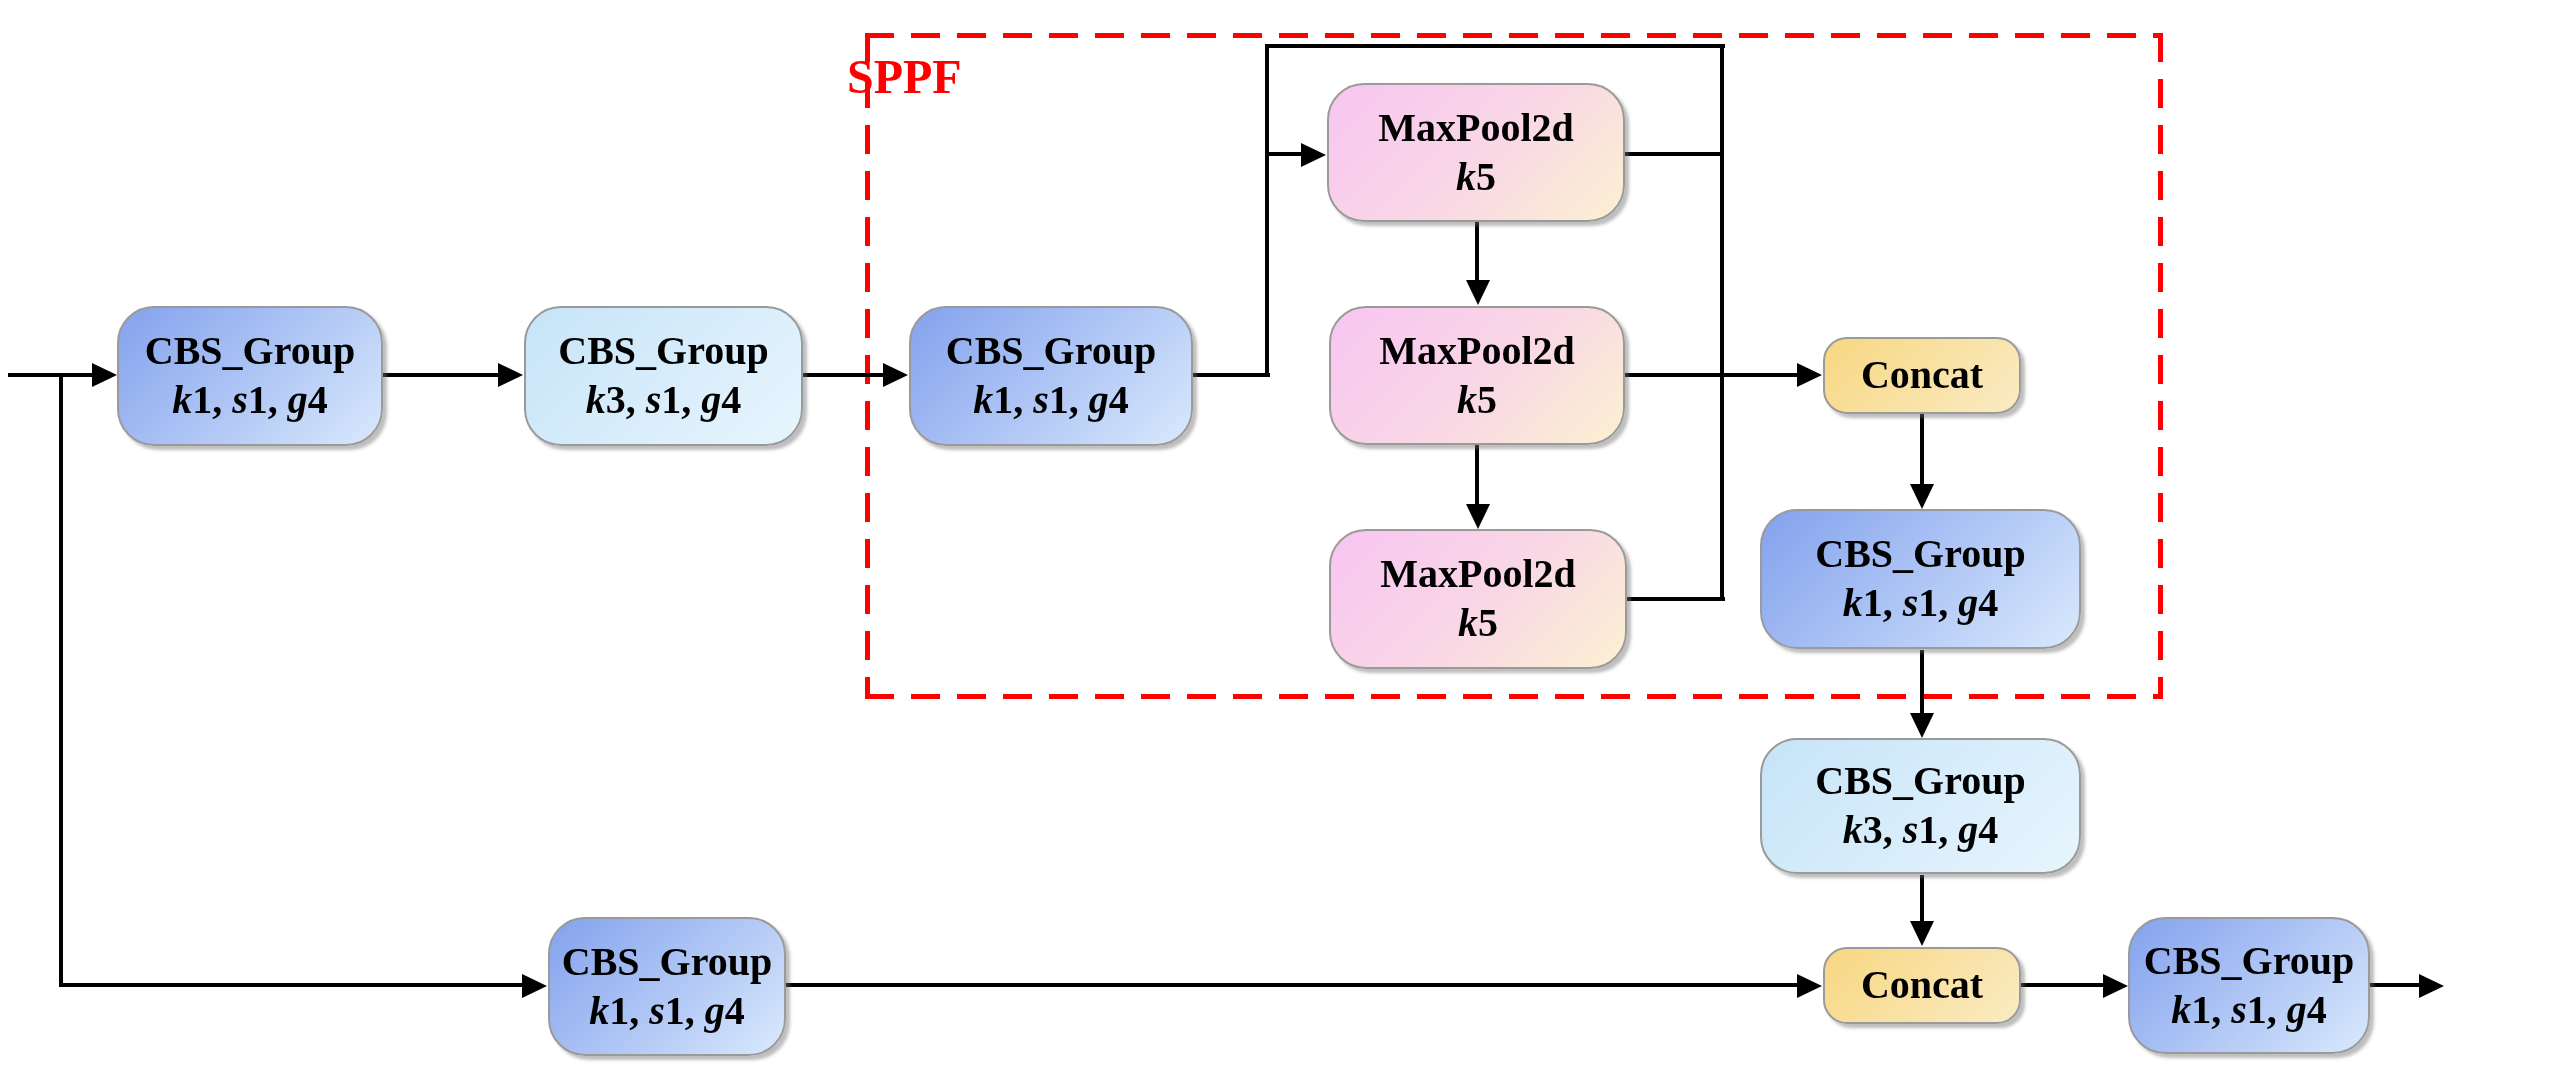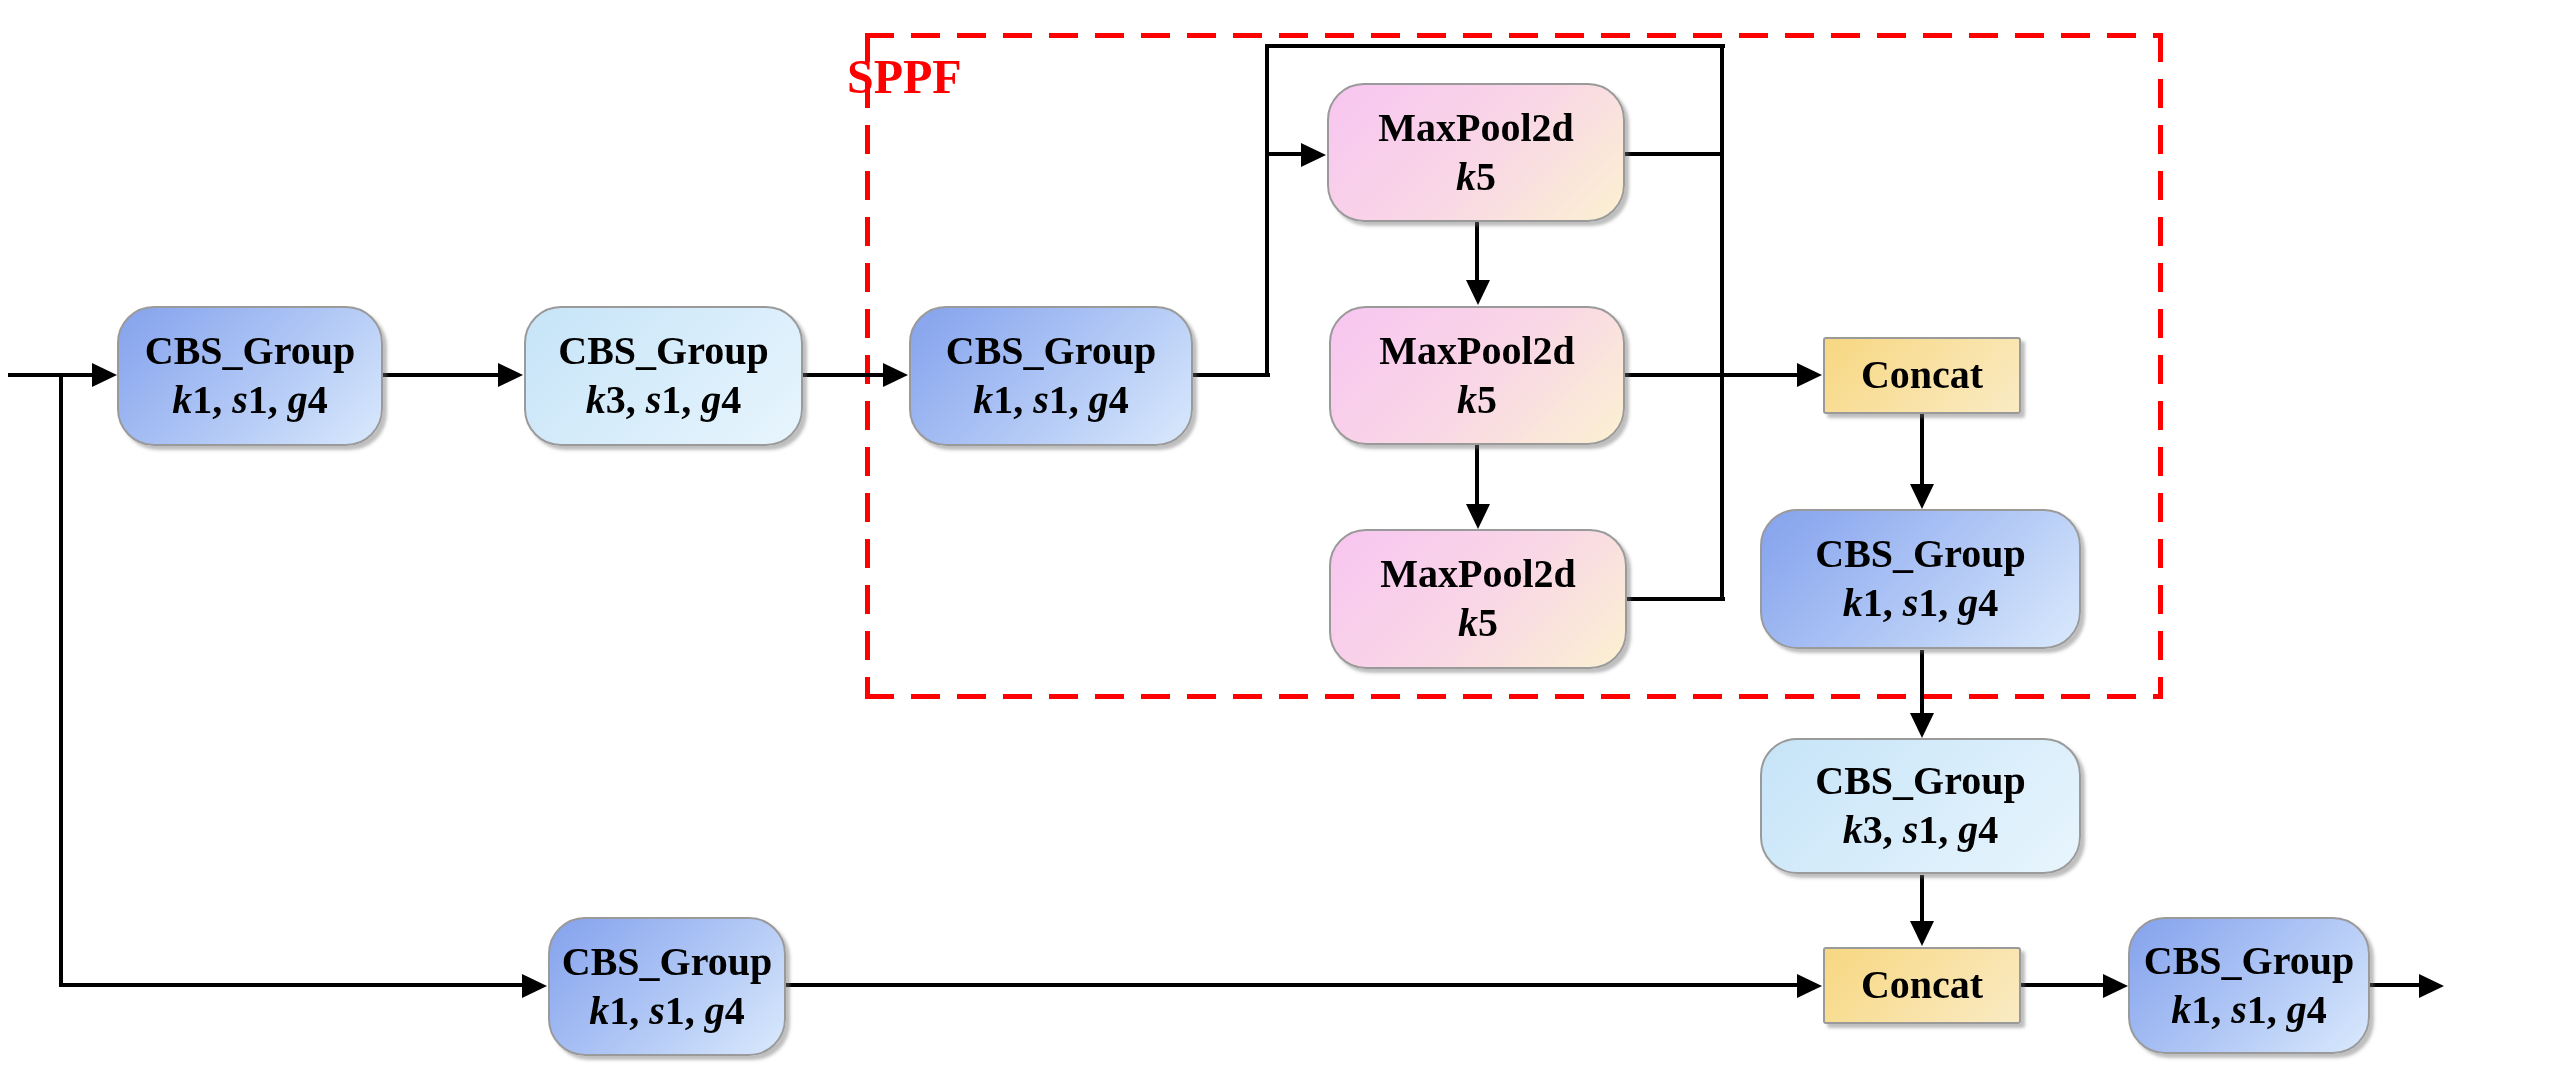--- a/index.html
+++ b/index.html
@@ -7,21 +7,21 @@
           font-family:"Liberation Serif",serif;}
 
   
   .node{position:absolute;box-sizing:border-box;border:2.4px solid var(--node-border);
         display:flex;flex-direction:column;align-items:center;justify-content:center;
         font-weight:bold;color:#000;text-align:center;line-height:1.22;
         box-shadow:4px 4px 3.2px rgba(110,110,110,.45);font-family:Liberation Serif, serif;}
   .cbs-blue {background:linear-gradient(135deg,var(--cbs-blue-start) 0%,#A9C1F4 45%,var(--cbs-blue-end) 100%);border-radius:37px;}
   .cbs-light{background:linear-gradient(135deg,var(--cbs-light-start) 0%,var(--cbs-light-end) 100%);border-radius:37px;}
   .maxpool  {background:linear-gradient(135deg,var(--maxpool-start) 0%,var(--maxpool-mid) 55%,var(--maxpool-end) 100%);border-radius:37px;}
-  .concat   {background:linear-gradient(135deg,var(--concat-start) 0%,var(--concat-end) 100%);border-radius:3px;}
+  .concat   {background:linear-gradient(135deg,var(--concat-start) 0%,var(--concat-end) 100%);border-radius:24px;}
   .t{font-size:40px;}
   .p{font-size:40px;}
   .p em{font-style:italic;}
 
   #n0{left:117px;top:306px;width:266px;height:140px}
   #n1{left:524px;top:306px;width:279px;height:140px}
   #n2{left:909px;top:306px;width:284px;height:140px}
   #n3{left:1327px;top:83px;width:298px;height:139px}
   #n4{left:1329px;top:306px;width:296px;height:139px}
   #n5{left:1329px;top:529px;width:298px;height:140px}

